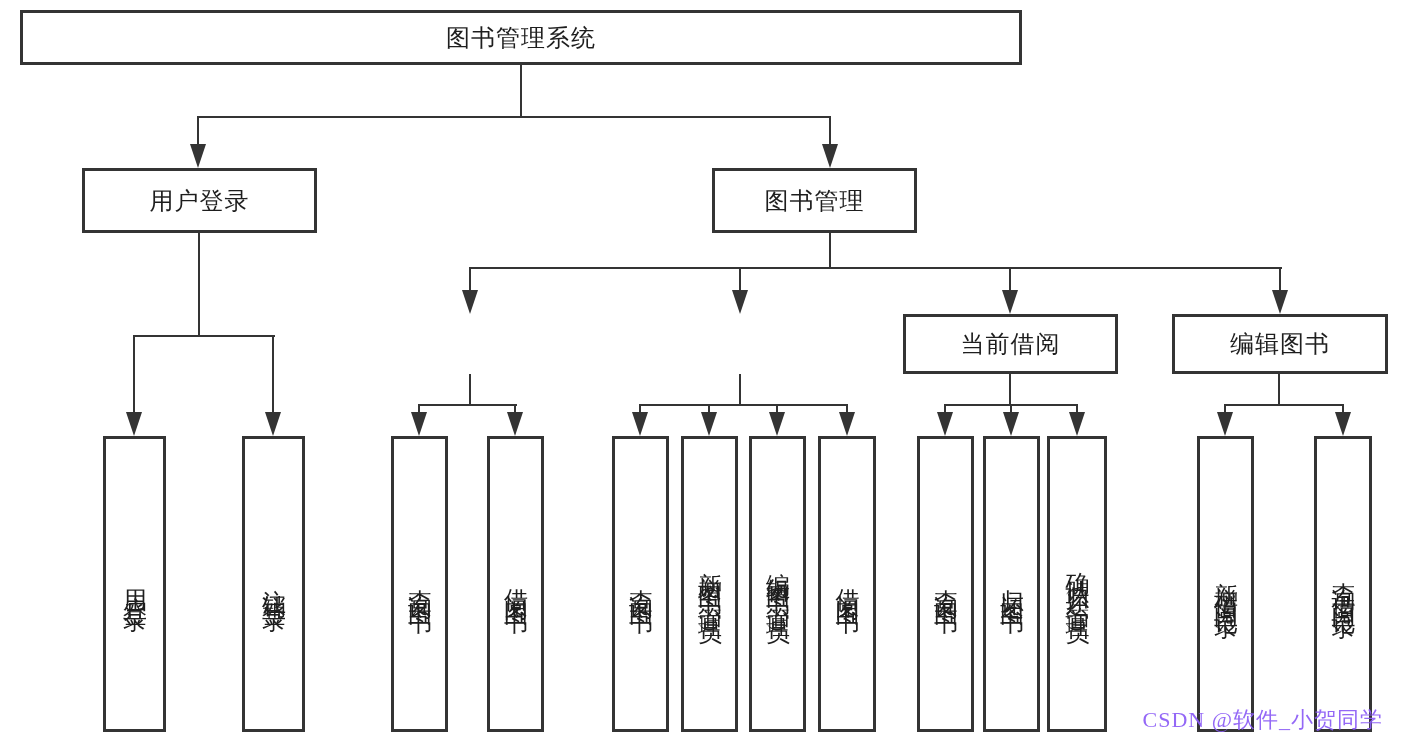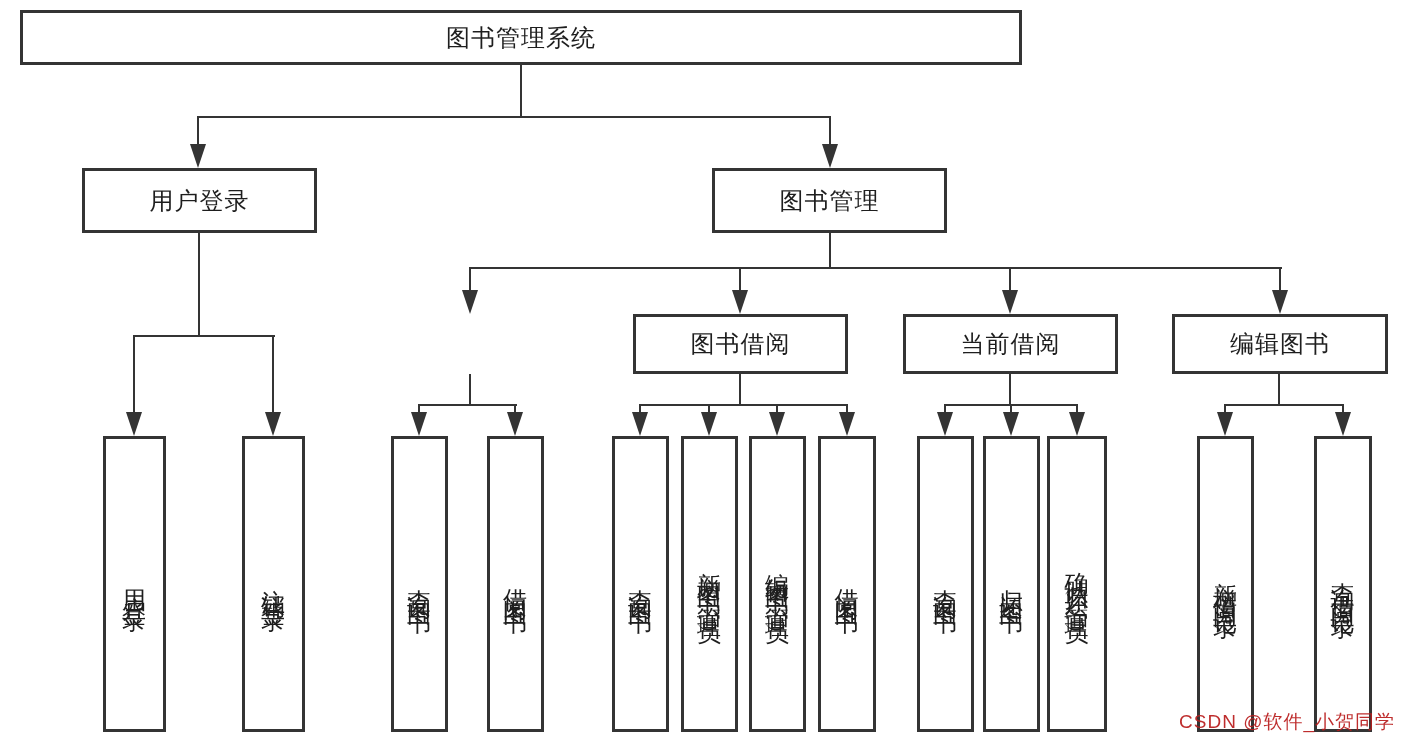--- a/index.html
+++ b/index.html
@@ -1,20 +1,20 @@
 <!DOCTYPE html>
 <html><head>
 <meta charset="utf-8">
 <style>
   html,body{margin:0;padding:0;background:#fff;}
   #canvas{
     position:relative;
     width:1405px;height:747px;
     background:#ffffff;
-    font-family:Liberation Sans, sans-serif;
+    font-family:Liberation Serif, serif;
     overflow:hidden;
   }
   .bx{
     position:absolute;box-sizing:border-box;background:#ffffff;
     border:3px solid #343434;
     display:flex;align-items:center;justify-content:center;
     font-size:24px;color:#1e1e1e;letter-spacing:1px;
   }
   .lvl{border-width:3px;}
   .leaf .vlbl{
@@ -26,44 +26,41 @@
   }
   .vl{position:absolute;width:2px;background:#343434;}
   .hl{position:absolute;height:2px;background:#343434;}
   .ah{
     position:absolute;width:0;height:0;
     border-left:8px solid transparent;
     border-right:8px solid transparent;
     border-top:24px solid #343434;
   }
   .wm{
-    position:absolute;right:10px;bottom:12px;
-    font-size:19px;color:#b91c1c;letter-spacing:1px;
+    position:absolute;right:22px;bottom:12px;
+    font-size:22px;color:#8b5cf6;letter-spacing:1px;
     opacity:.92;
   }
 </style>
 </head>
 <body>
 
 <div id="canvas">
 
   <div class="bx" style="left:20px;top:10px;width:1002px;height:55px">
     <span>图书管理系统</span>
   </div>
 
   <div class="bx lvl" style="left:82px;top:168px;width:235px;height:65px">
     <span>用户登录</span>
   </div>
-  <div class="bx lvl" style="left:712px;top:168px;width:235px;height:65px">
+  <div class="bx lvl" style="left:712px;top:168px;width:205px;height:65px">
     <span>图书管理</span>
   </div>
 
-  <div class="bx lvl" style="left:633px;top:314px;width:215px;height:60px">
-    <span>图书借阅</span>
-  </div>
   <div class="bx lvl" style="left:903px;top:314px;width:215px;height:60px">
     <span>当前借阅</span>
   </div>
   <div class="bx lvl" style="left:1172px;top:314px;width:216px;height:60px">
     <span>编辑图书</span>
   </div>
 
   <div class="bx leaf" style="left:103px;top:436px;width:63px;height:296px">
     <span class="vlbl">用户登录</span>
   </div>

